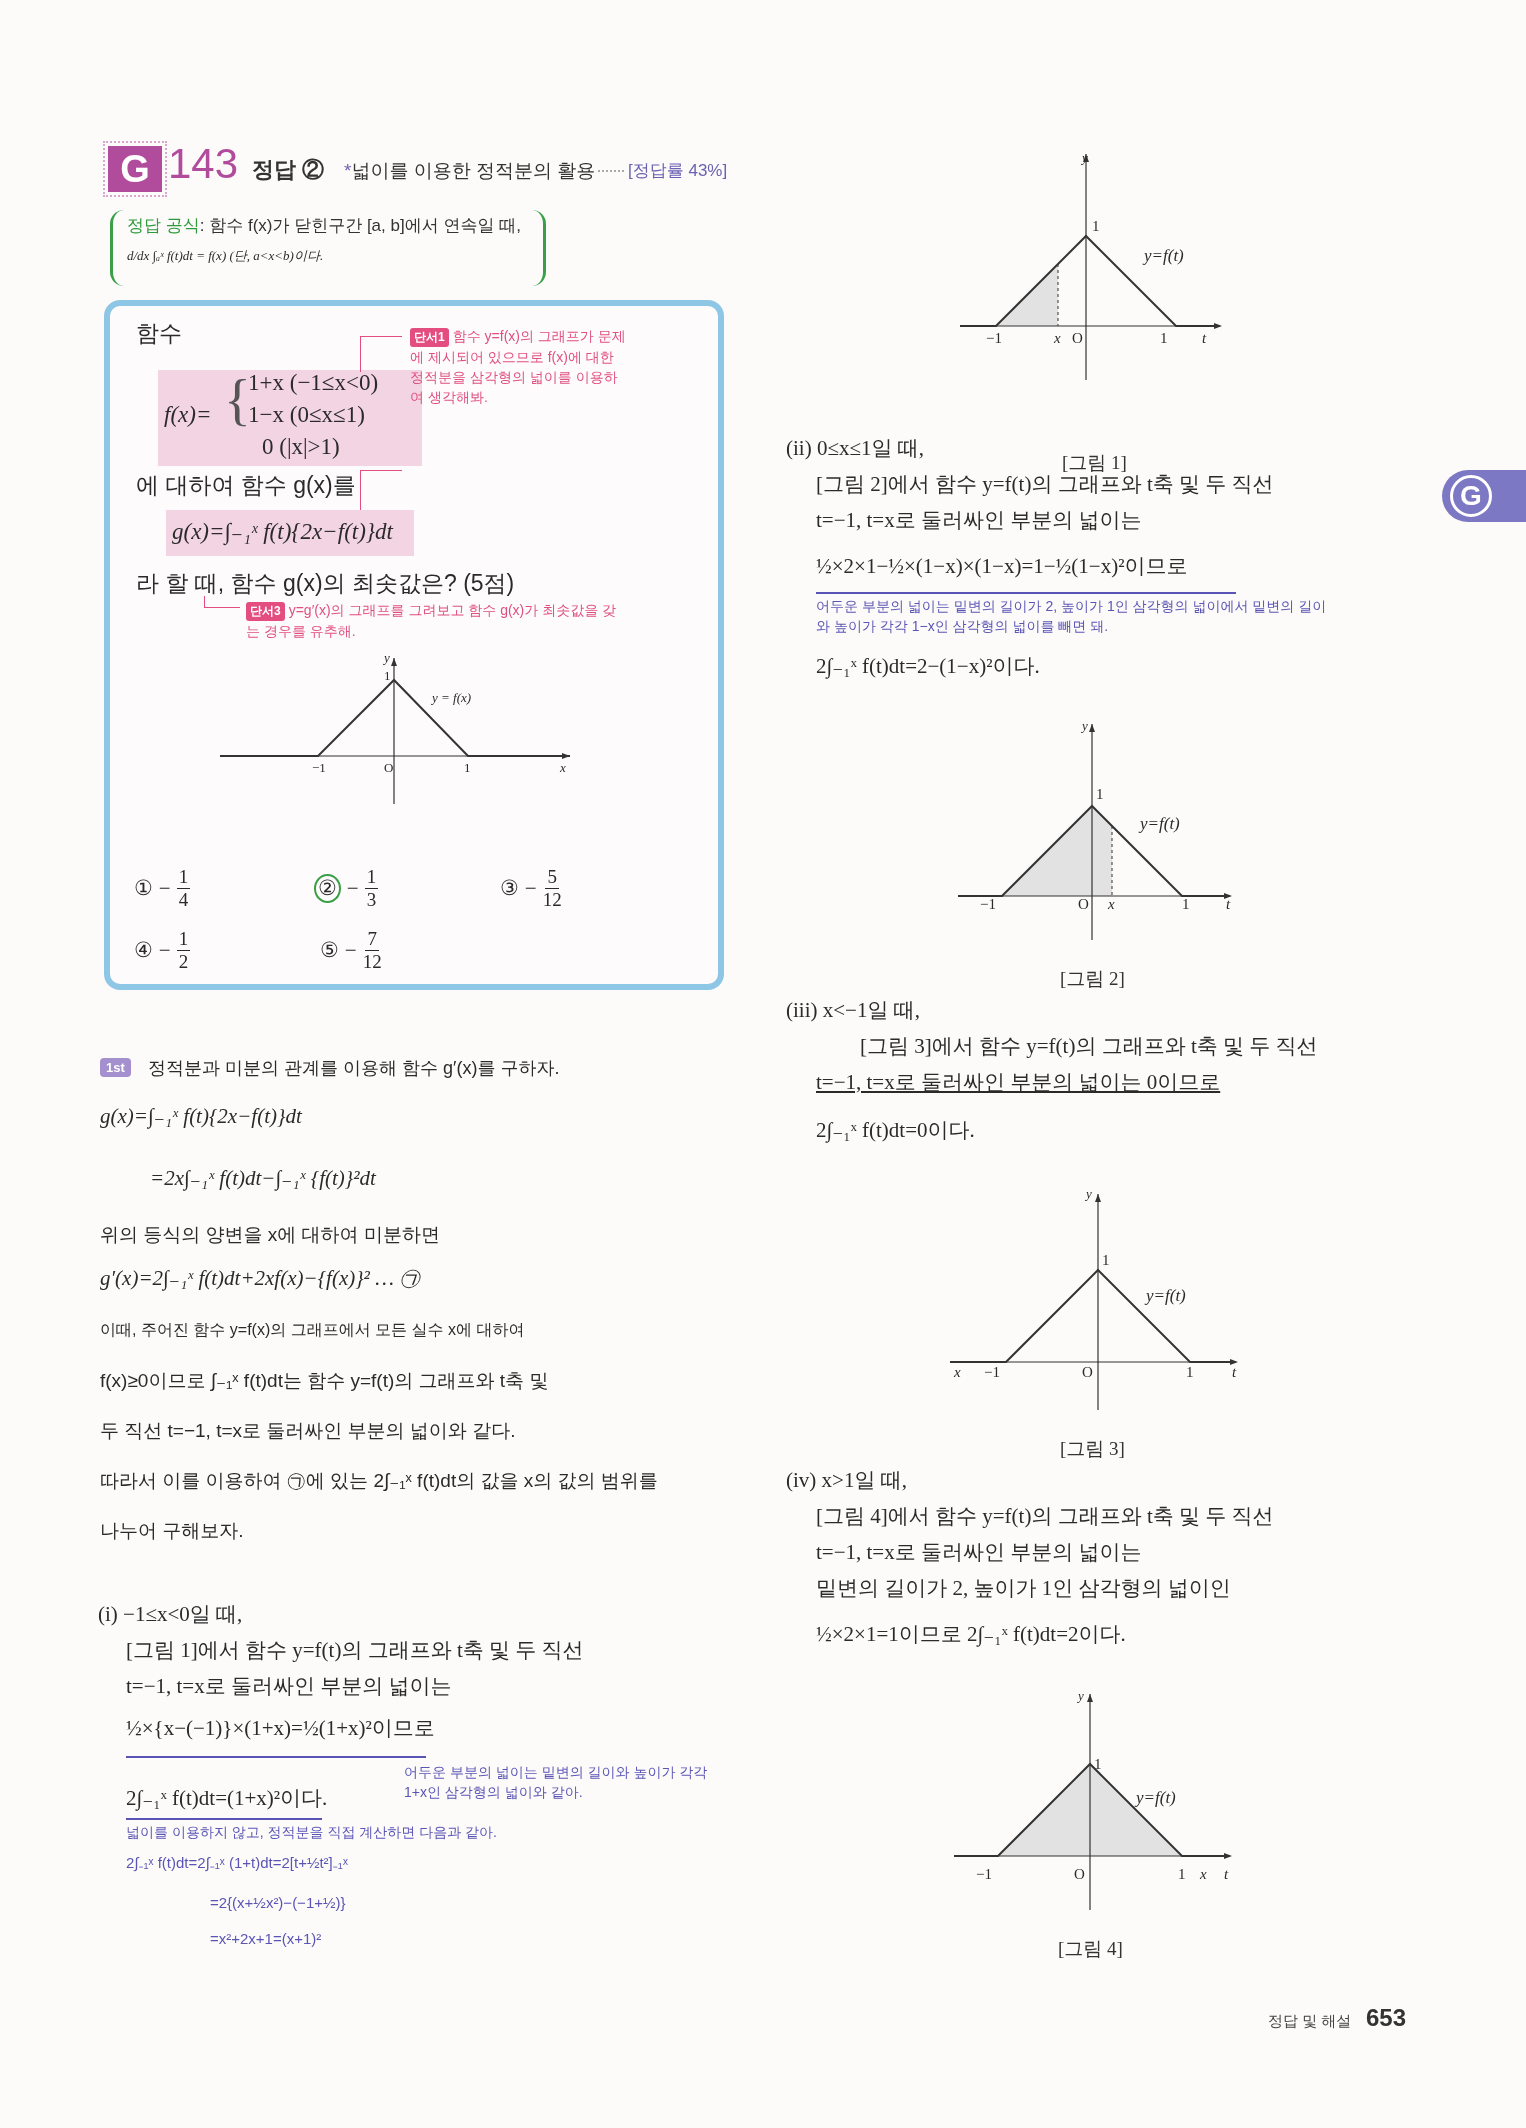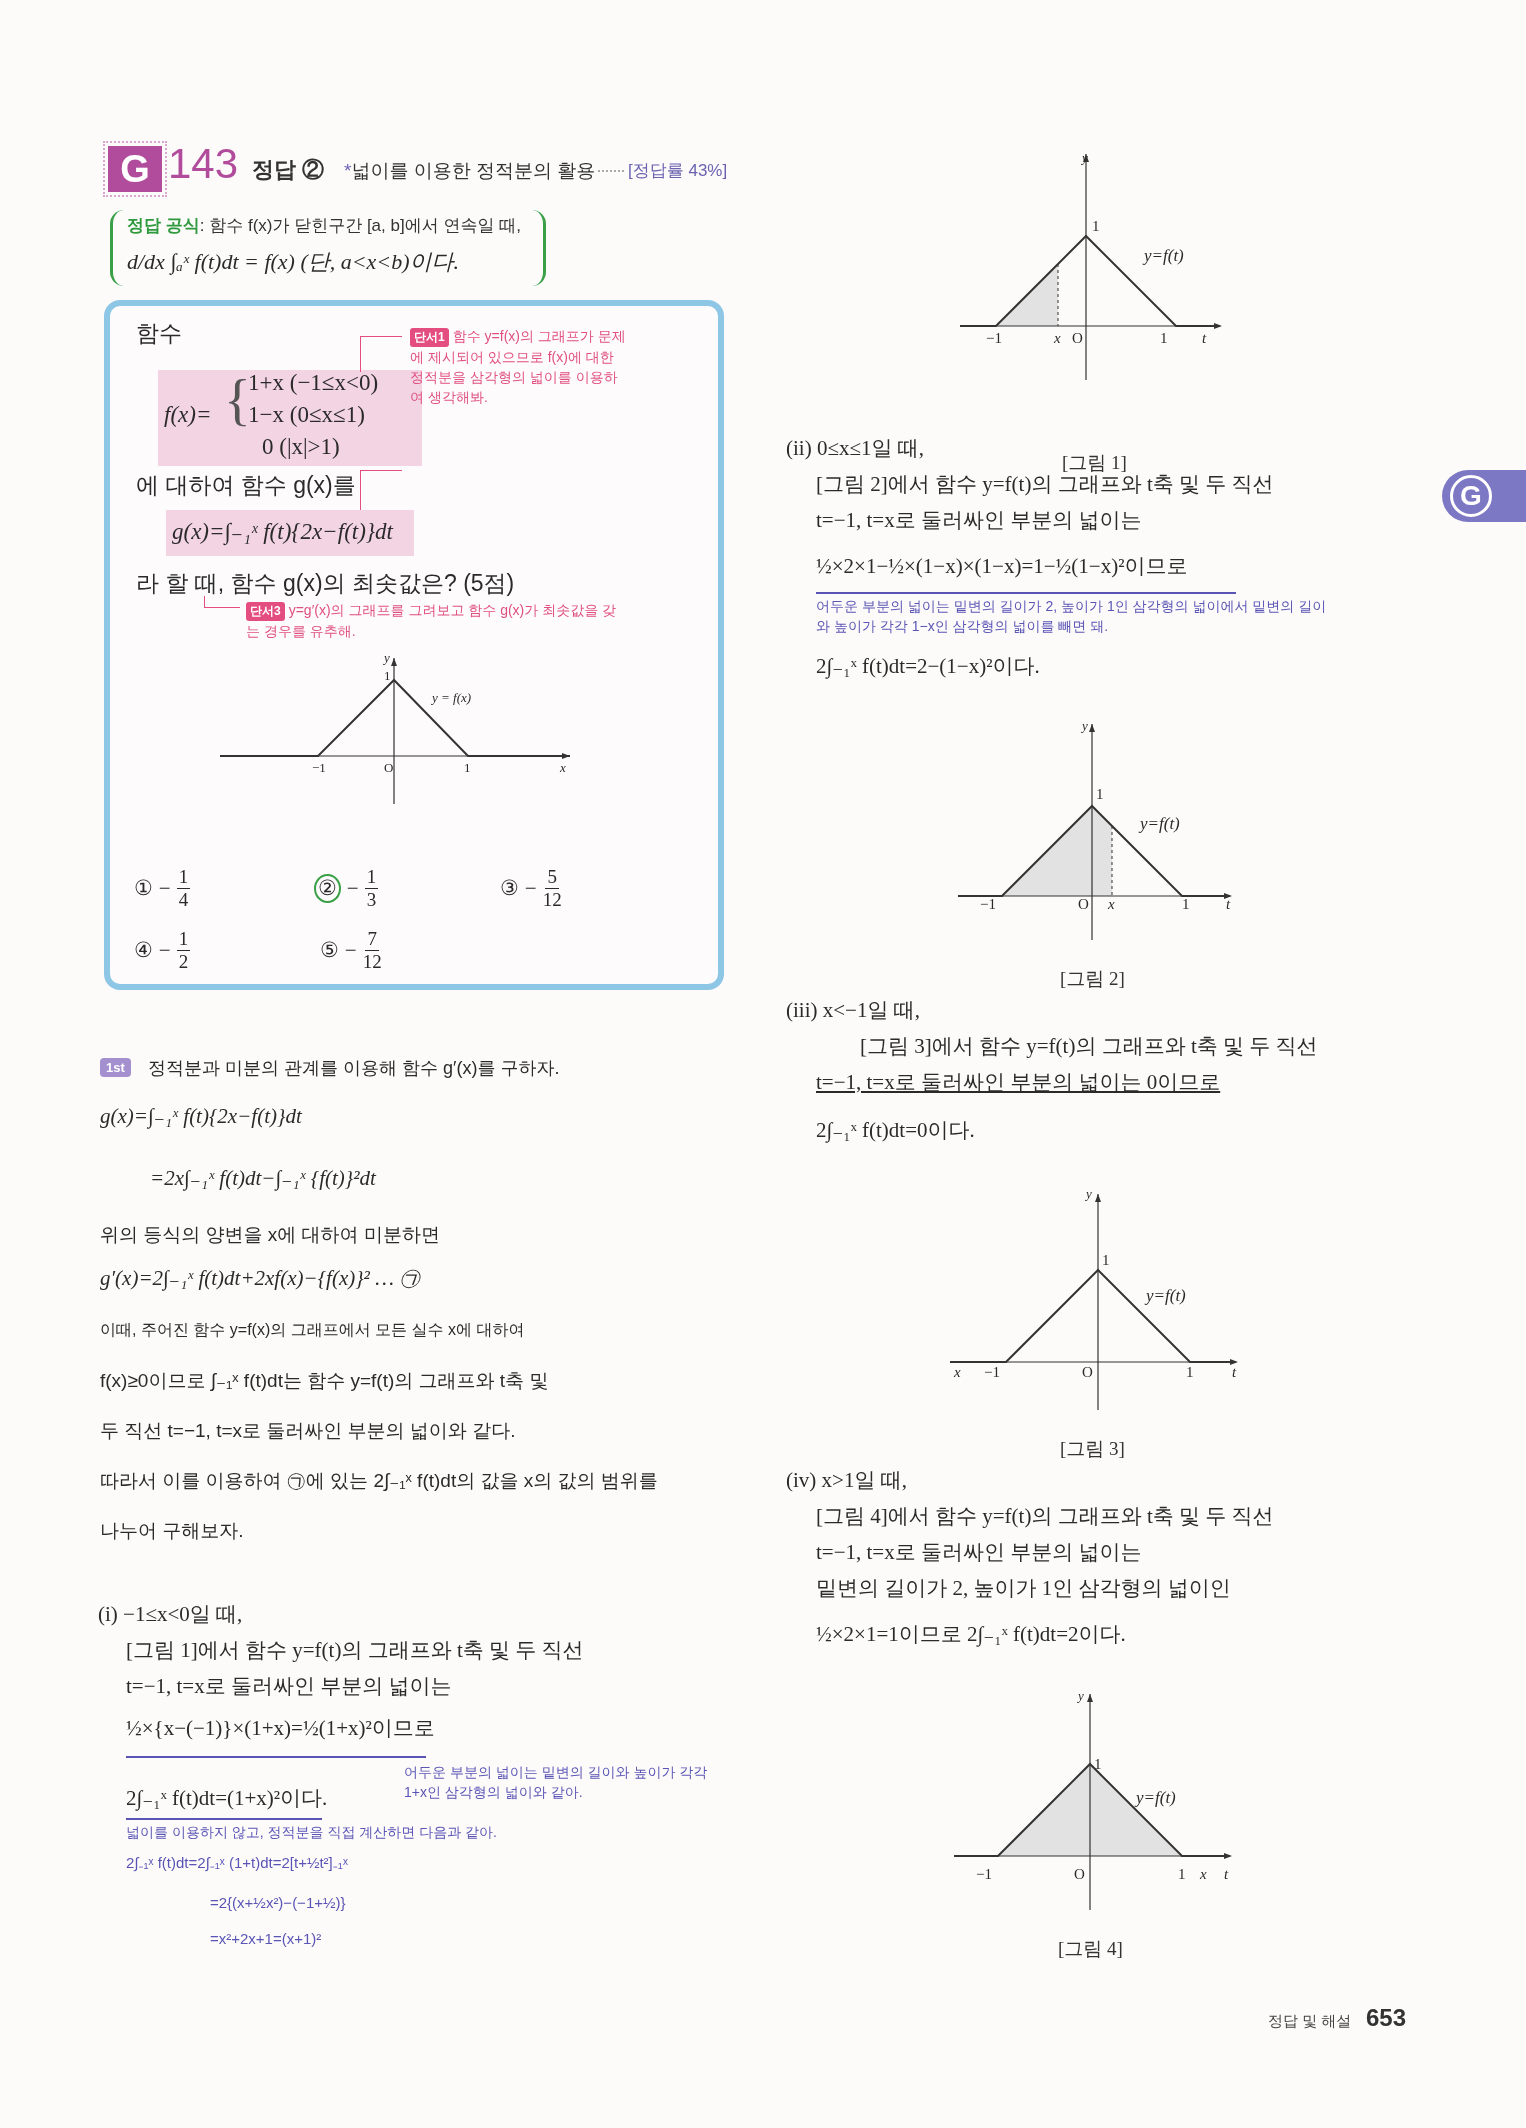--- a/index.html
+++ b/index.html
@@ -18,22 +18,22 @@
   .answer-label { position:absolute; left:252px; top:155px; font: bold 22px "Liberation Sans", sans-serif; color:#333; }
   .topic { position:absolute; left:344px; top:158px; font: 19px "Liberation Sans", sans-serif; color:#333; }
   .topic .star { color:#6c63b5; }
   .dots { position:absolute; left:598px; top:170px; width:26px; border-top:2px dotted #aaa; }
   .rate { position:absolute; left:628px; top:159px; font: 17px "Liberation Sans", sans-serif; color:#6a62b0; }
 
   
   .formula-box { position:absolute; left:110px; top:210px; width:436px; height:76px;
     border-left:3px solid #3aa047; border-right:3px solid #3aa047; border-radius: 14px; padding: 4px 14px; }
   .formula-box .l1 { font: 17px "Liberation Sans", sans-serif; color:#333; }
-  .formula-box .green { color:#2f9a3d; font-weight:bold; }
-  .formula-box .l2 { font-size: 22px; margin-top: 10px; }
+  .formula-box .green { color:#2f9a3d; font-weight:normal; }
+  .formula-box .l2 { font-size: 13px; margin-top: 10px; }
 
   
   .problem-box { position:absolute; left:104px; top:300px; width:620px; height:690px;
     border: 6px solid #8ec6e6; border-radius: 16px; background:#fdfbfc; }
   .pb-text { position:absolute; font-size: 23px; color:#2a2a2a; }
   .pink-hl { position:absolute; background:#f3d4e2; }
   .hint { position:absolute; font: 14px "Liberation Sans", sans-serif; color:#e0507f; line-height: 20px; }
   .hint-tag { display:inline-block; background:#e44d7f; color:#fff; font: bold 12px "Liberation Sans", sans-serif;
     padding: 1px 4px; border-radius: 3px; margin-right: 4px; }
   .hint-line { position:absolute; border-color:#e44d7f; border-style: solid; border-width:0; }

